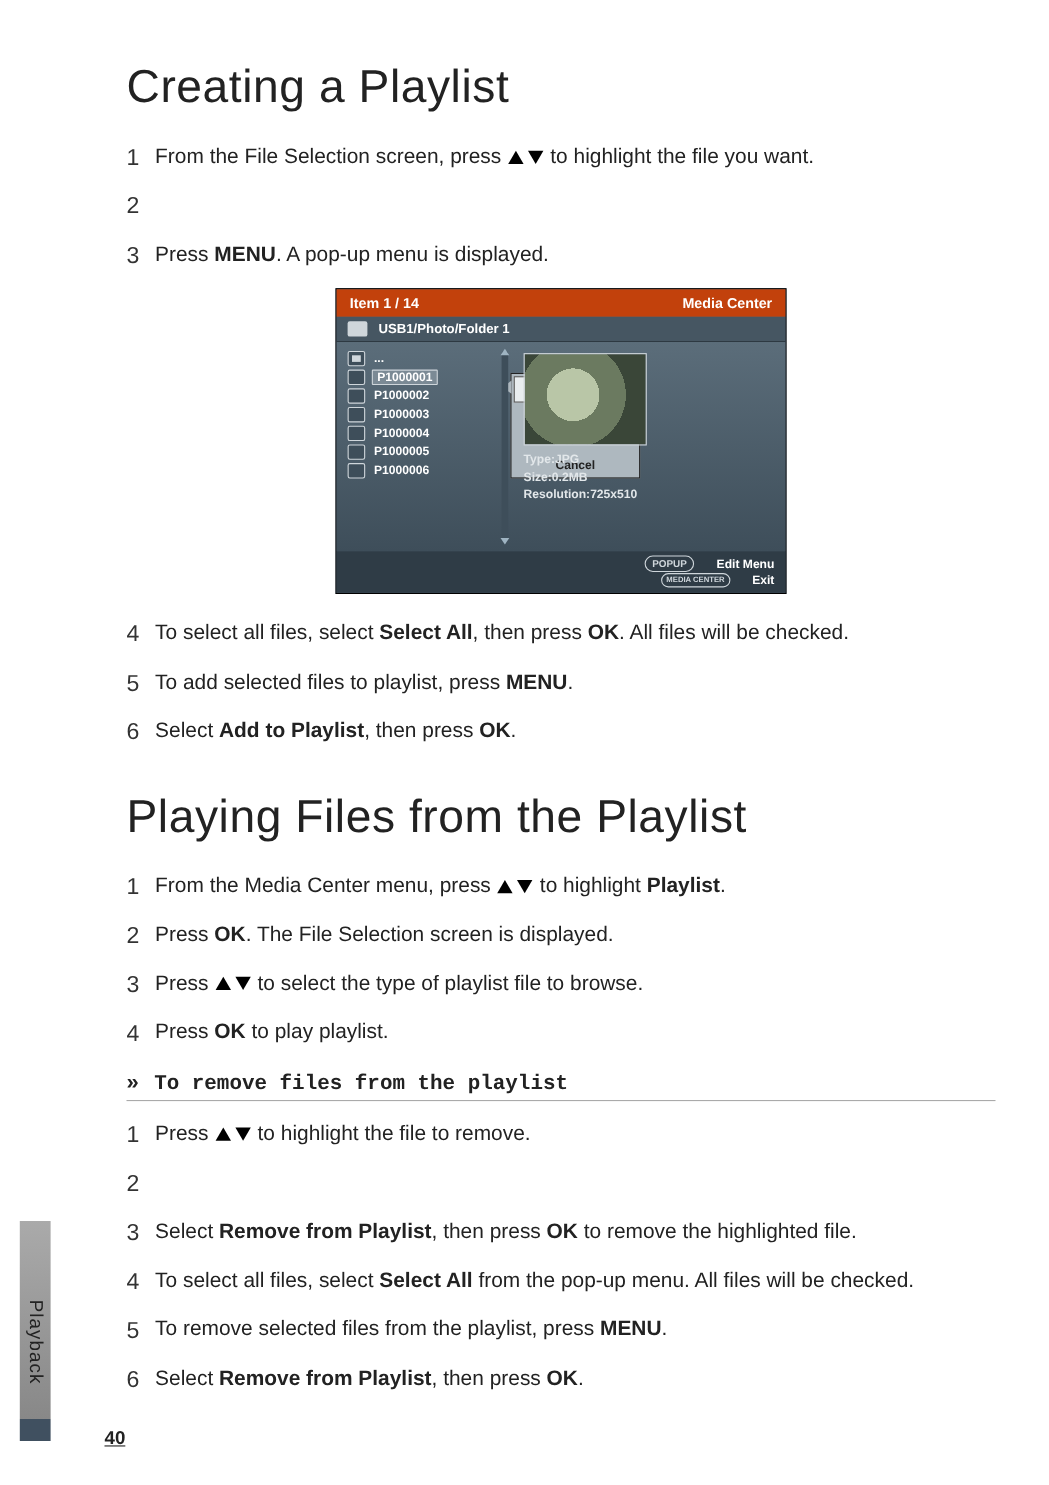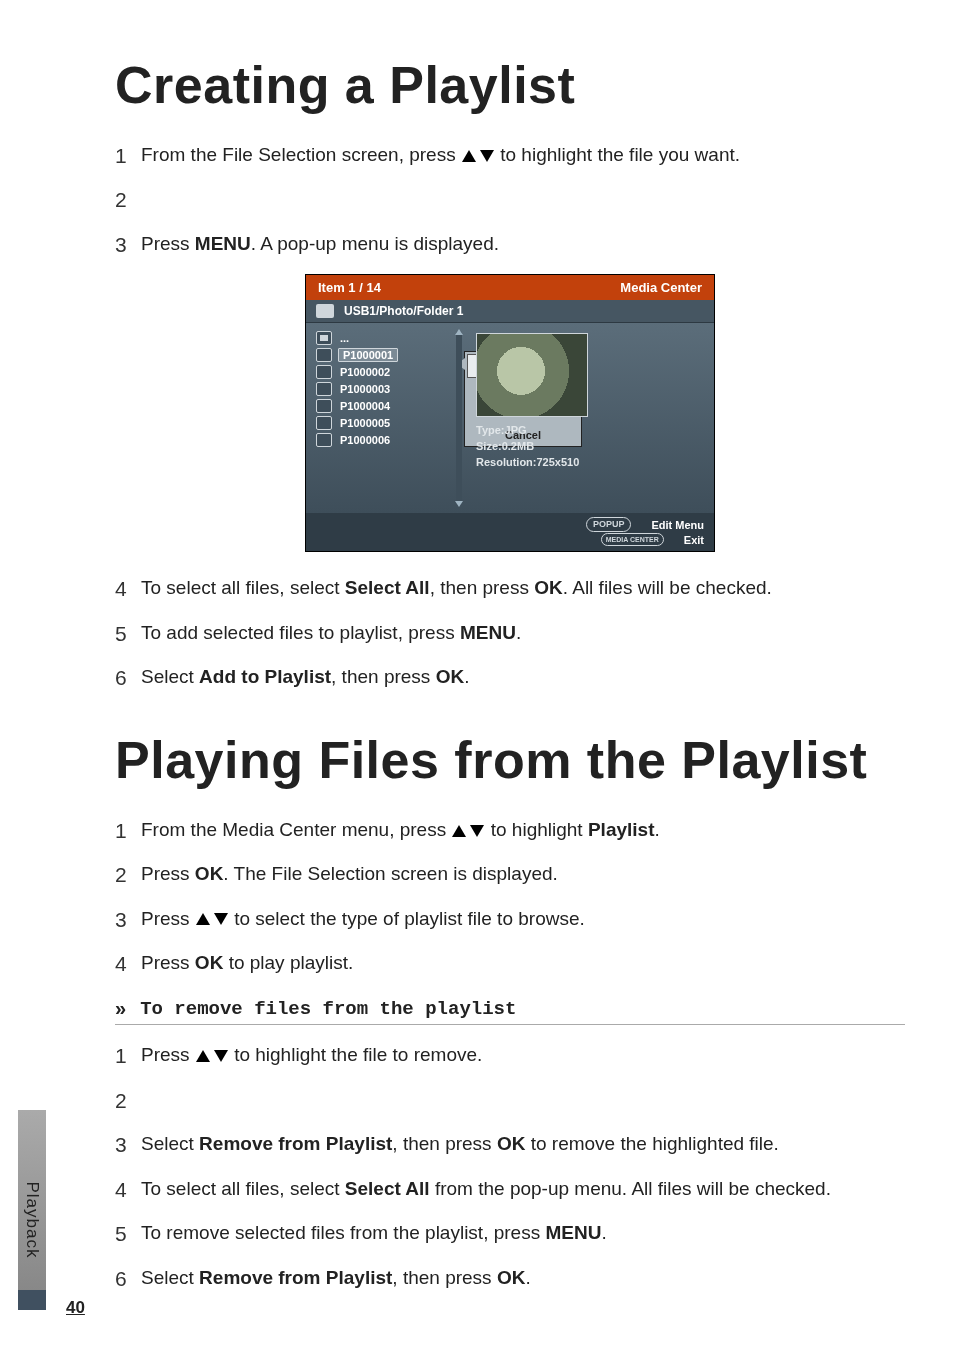--- a/index.html
+++ b/index.html
@@ -19,35 +19,35 @@
     top: 55%;
     transform: translate(-50%, -50%) rotate(90deg);
     transform-origin: center;
     white-space: nowrap;
     font-size: 17px;
     color: #222;
     letter-spacing: 1px;
   }
   .pagenum {
     position: absolute;
-    left: 66px;
+    left: 95px;
     bottom: 32px;
     font-weight: bold;
     font-size: 17px;
     text-decoration: underline;
   }
   .content {
     position: absolute;
     left: 115px;
     top: 55px;
     width: 790px;
   }
   h1 {
-    font-size: 52px;
-    font-weight: bold;
+    font-size: 42px;
+    font-weight: normal;
     margin-bottom: 26px;
     letter-spacing: 0.5px;
   }
   .step {
     display: flex;
     align-items: flex-start;
     margin-bottom: 14px;
     font-size: 19px;
     line-height: 1.45;
   }

